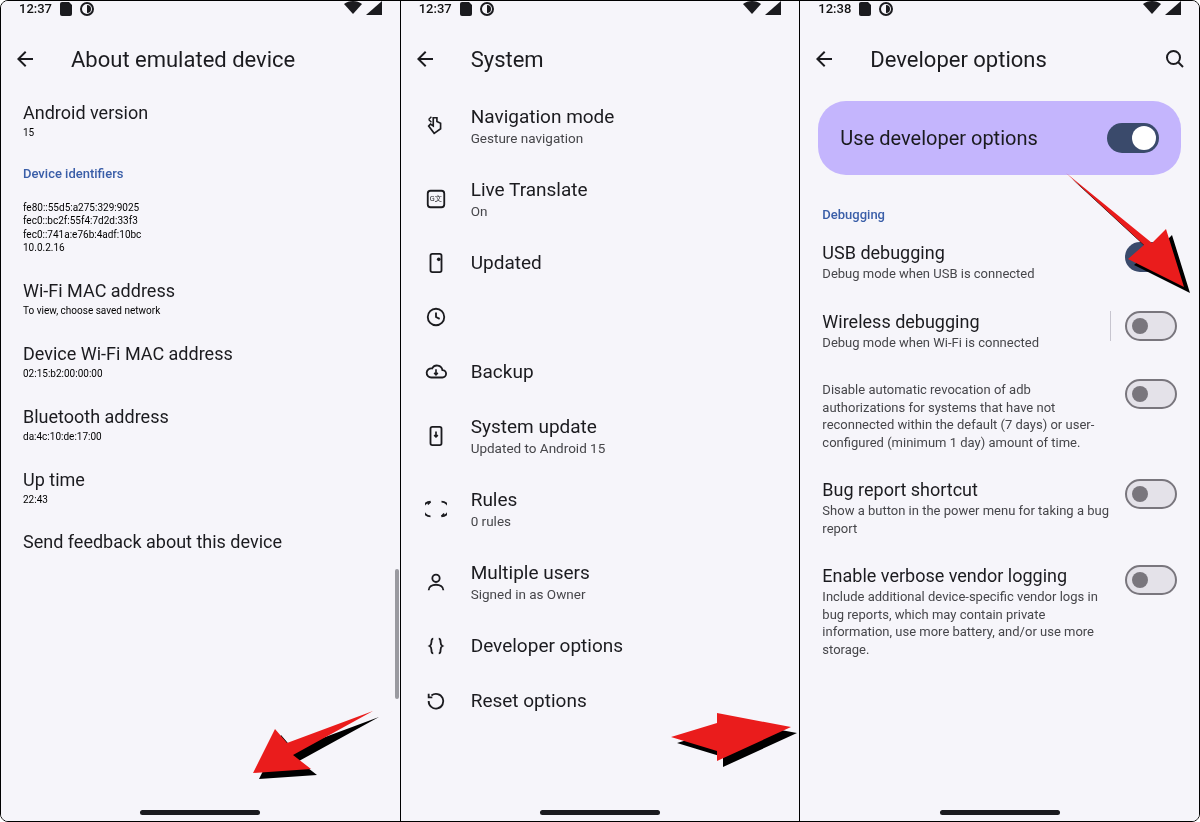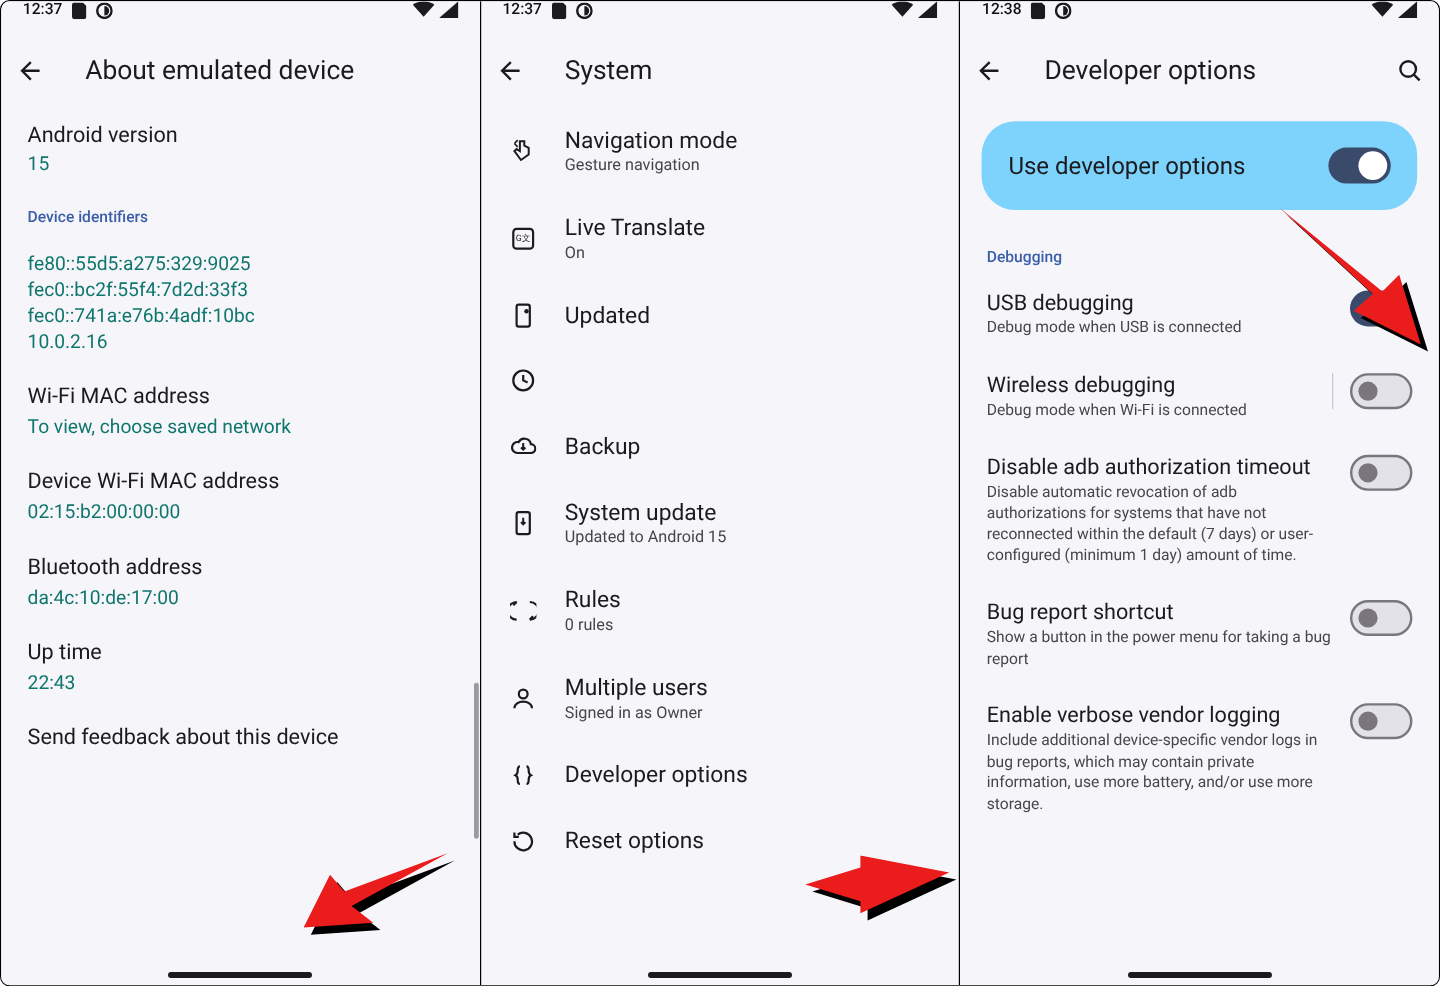--- a/index.html
+++ b/index.html
@@ -53,40 +53,40 @@
     gap: 34px;
   }
   .app-title { font-size: 22px; font-weight: 400; color: #1b1b1f; }
   .app-bar .spacer { flex:1; }
 
   
   .content { flex:1; overflow:hidden; padding: 0 0 0 0; position:relative; }
 
   .row { padding: 12px 22px; }
   .row .title { font-size: 18px; color: #1b1b1f; line-height:1.3; }
-  .row .sub { font-size: 16px; color: #0f766e; margin-top:2px; line-height:1.35; }
+  .row .sub { font-size: 10px; color: #000000; margin-top:2px; line-height:1.35; }
   .section-label { font-size: 13px; color: #3a5ea8; padding: 14px 22px 6px; font-weight:500; }
 
   
   .menu-row { display:flex; align-items:center; gap: 22px; padding: 16px 22px; }
   .menu-row .texts { flex:1; }
   .menu-row .icon-slot { width:26px; display:flex; justify-content:center; color:#1b1b1f; }
   .menu-row .title { font-size: 19px; color:#1b1b1f; }
   .menu-row .sub { font-size: 13.5px; color:#46464a; margin-top:2px; }
 
   
   .toggle-row { display:flex; align-items:flex-start; gap: 14px; padding: 14px 22px; }
   .toggle-row .texts { flex:1; }
   .toggle-row .title { font-size: 18px; color:#1b1b1f; }
   .toggle-row .sub { font-size: 13px; color:#46464a; margin-top:2px; line-height:1.35; }
 
   
   .banner {
     margin: 12px 18px 10px;
-    background: #7dd3fc;
+    background: #c4b5fd;
     border-radius: 28px;
     padding: 22px 22px;
     display:flex;
     align-items:center;
     gap: 14px;
   }
   .banner-title { flex:1; font-size:20px; color:#1b1b1f; }
 
   
   .switch {
@@ -433,21 +433,20 @@
               <div class="sub">Debug mode when Wi-Fi is connected</div>
             </div>
             <div class="switch-divider">
               <span class="switch off">
                 <span class="knob"></span>
               </span>
             </div>
           </div>
           <div class="toggle-row">
             <div class="texts">
-              <div class="title">Disable adb authorization timeout</div>
               <div class="sub">Disable automatic revocation of adb authorizations for systems that have not reconnected within the default (7 days) or user-configured (minimum 1 day) amount of time.</div>
             </div>
             <span class="switch off">
               <span class="knob"></span>
             </span>
           </div>
           <div class="toggle-row">
             <div class="texts">
               <div class="title">Bug report shortcut</div>
               <div class="sub">Show a button in the power menu for taking a bug report</div>

